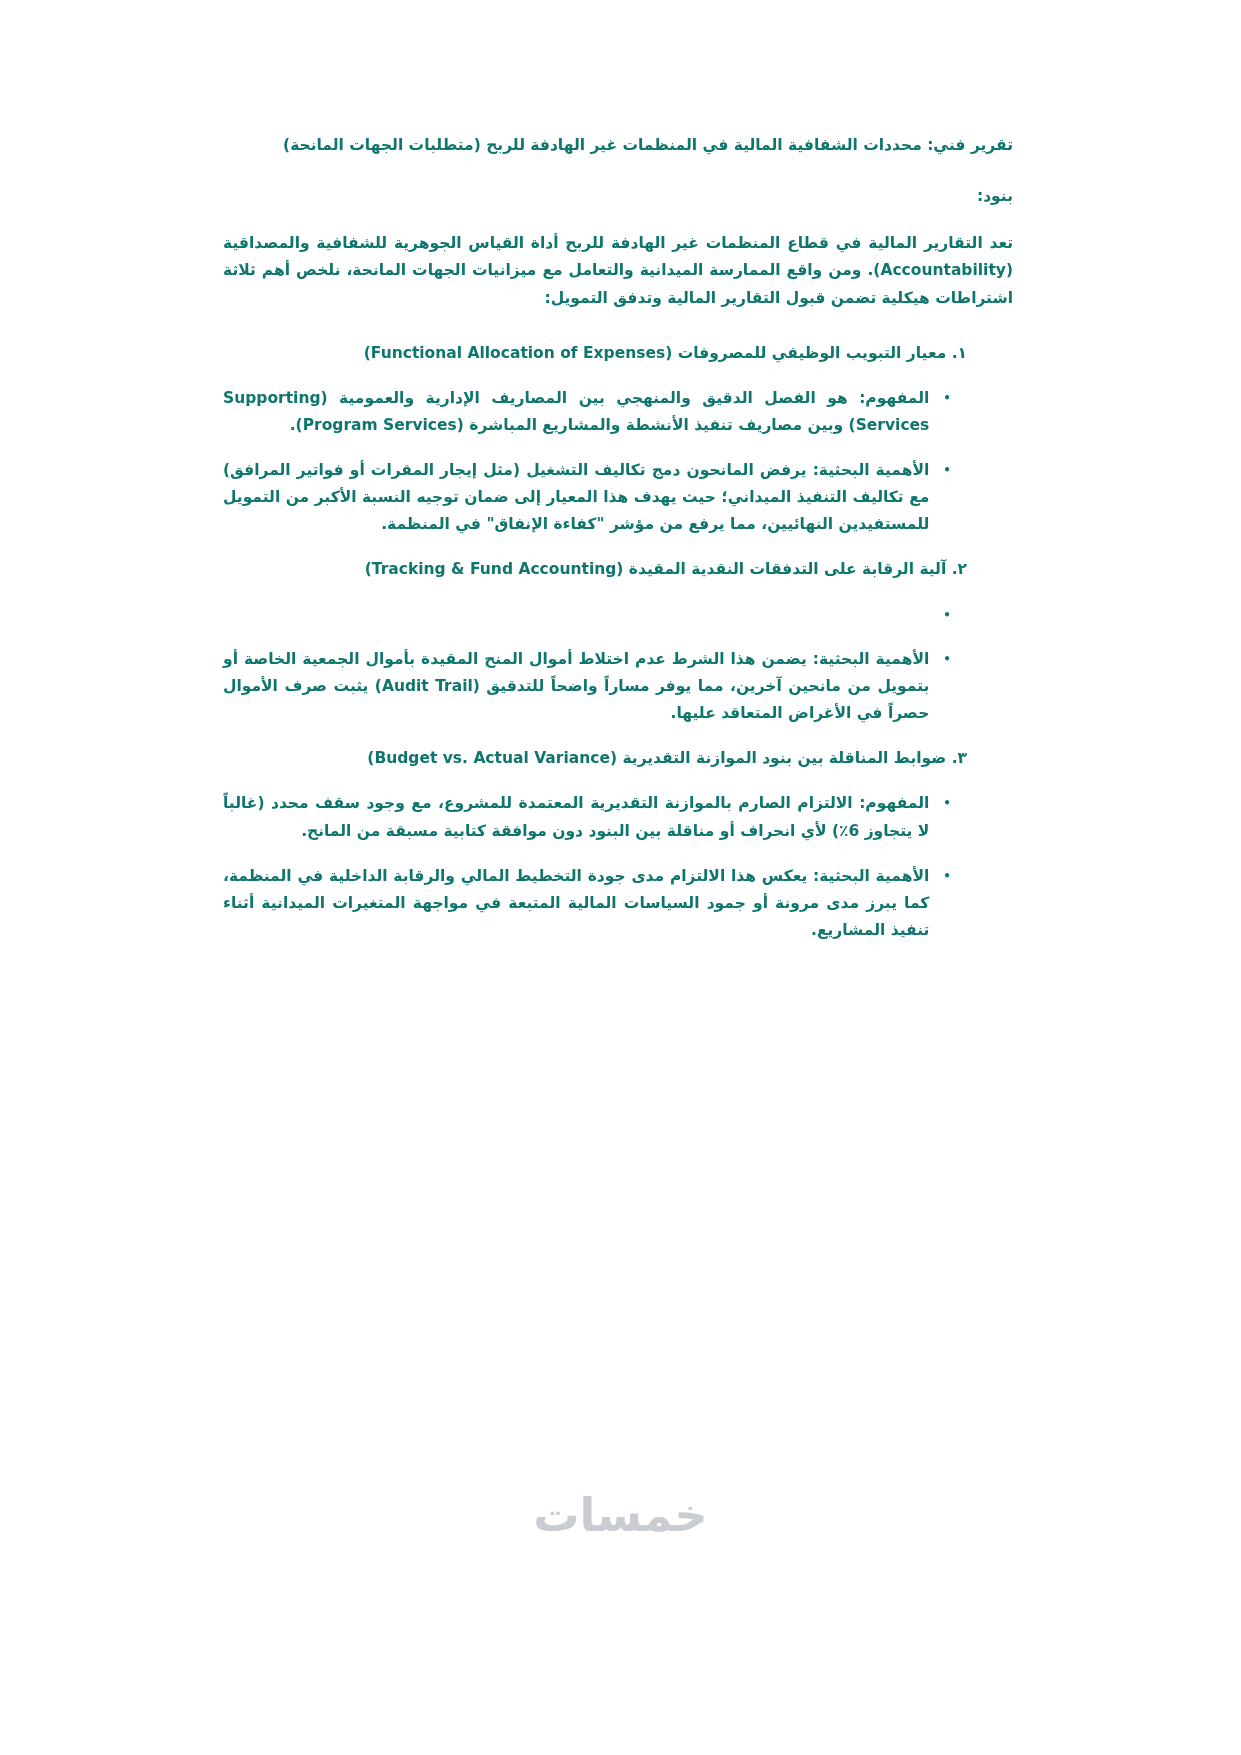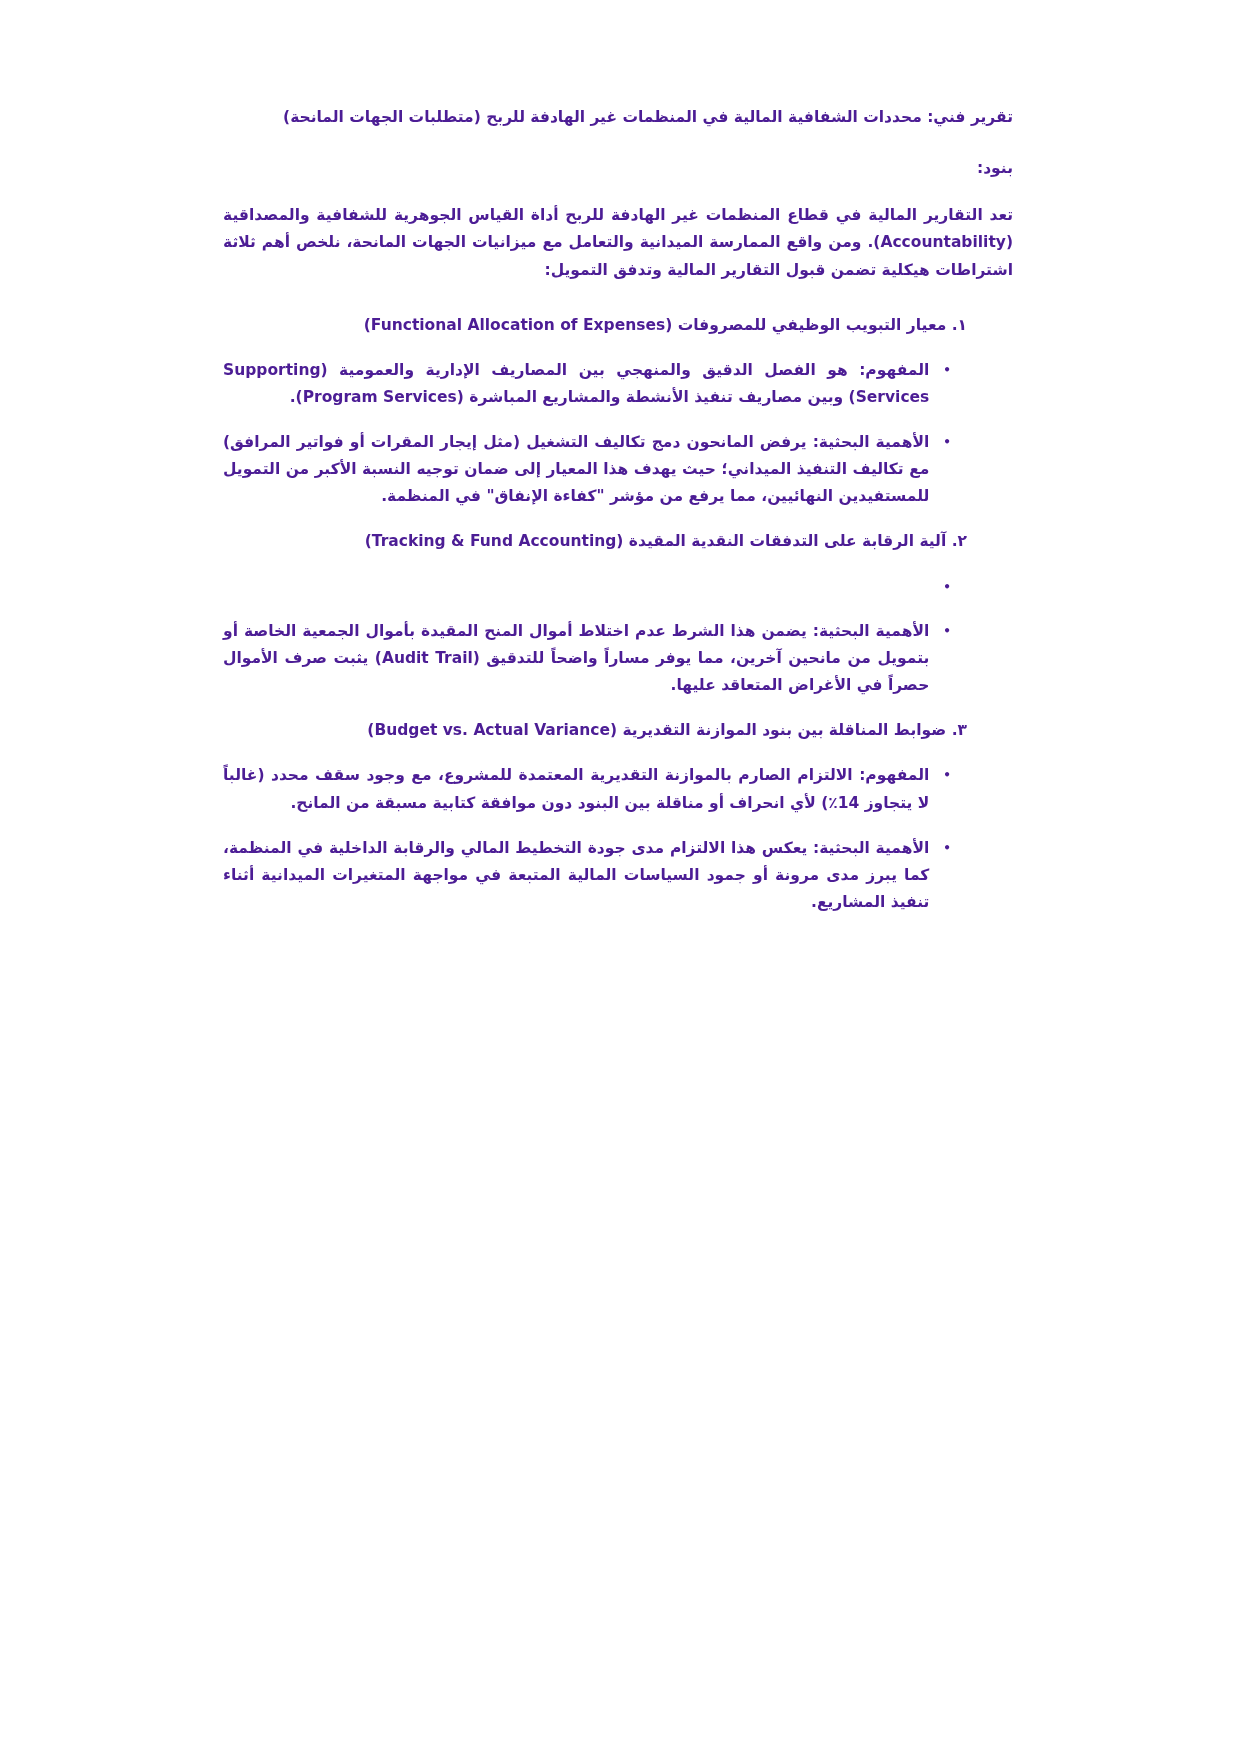--- a/index.html
+++ b/index.html
@@ -10,25 +10,25 @@
   .page {
     position: relative;
     width: 1241px;
     height: 1755px;
     background: #ffffff;
     overflow: hidden;
     font-family: "DejaVu Sans", sans-serif;
   }
   .content {
     position: absolute;
-    top: 104px;
+    top: 132px;
     right: 228px;
     width: 790px;
     direction: rtl;
-    color: #4c1d95;
+    color: #0f766e;
     font-weight: 700;
     font-size: 15.5px;
     line-height: 1.75;
     text-align: justify;
   }
   .title {
     margin: 0 0 24px 0;
     text-align: right;
   }
   .subheading {
@@ -101,23 +101,24 @@
 
     <div class="bullet">
       <span class="marker">•</span>
       <span class="bullet-text">الأهمية البحثية: يضمن هذا الشرط عدم اختلاط أموال المنح المقيدة بأموال الجمعية الخاصة أو بتمويل من مانحين آخرين، مما يوفر مساراً واضحاً للتدقيق (Audit Trail) يثبت صرف الأموال حصراً في الأغراض المتعاقد عليها.</span>
     </div>
 
     <p class="section-heading">٣. ضوابط المناقلة بين بنود الموازنة التقديرية (Budget vs. Actual Variance)</p>
 
     <div class="bullet">
       <span class="marker">•</span>
-      <span class="bullet-text">المفهوم: الالتزام الصارم بالموازنة التقديرية المعتمدة للمشروع، مع وجود سقف محدد (غالباً لا يتجاوز 14٪) لأي انحراف أو مناقلة بين البنود دون موافقة كتابية مسبقة من المانح.</span>
+      <span class="bullet-text">المفهوم: الالتزام الصارم بالموازنة التقديرية المعتمدة للمشروع، مع وجود سقف محدد (غالباً لا يتجاوز 6٪) لأي انحراف أو مناقلة بين البنود دون موافقة كتابية مسبقة من المانح.</span>
     </div>
 
     <div class="bullet">
       <span class="marker">•</span>
       <span class="bullet-text">الأهمية البحثية: يعكس هذا الالتزام مدى جودة التخطيط المالي والرقابة الداخلية في المنظمة، كما يبرز مدى مرونة أو جمود السياسات المالية المتبعة في مواجهة المتغيرات الميدانية أثناء تنفيذ المشاريع.</span>
     </div>
 
   </div>
 
+  <div class="watermark">خمسات</div>
 </div>
 
 </body></html>

